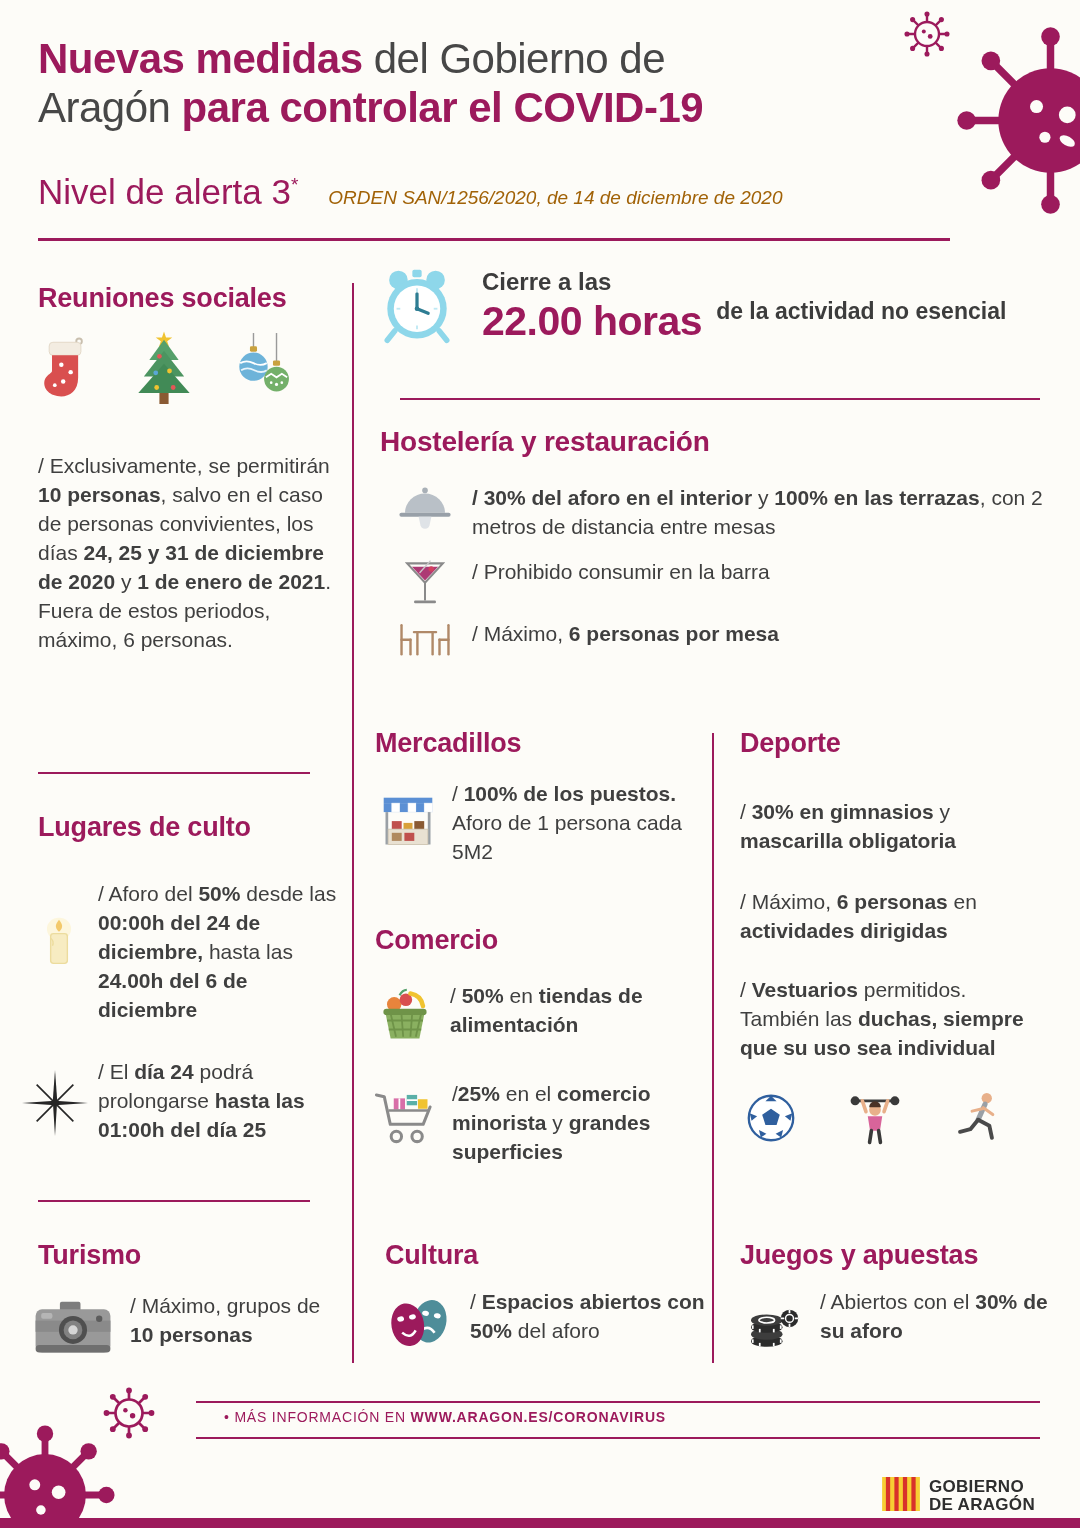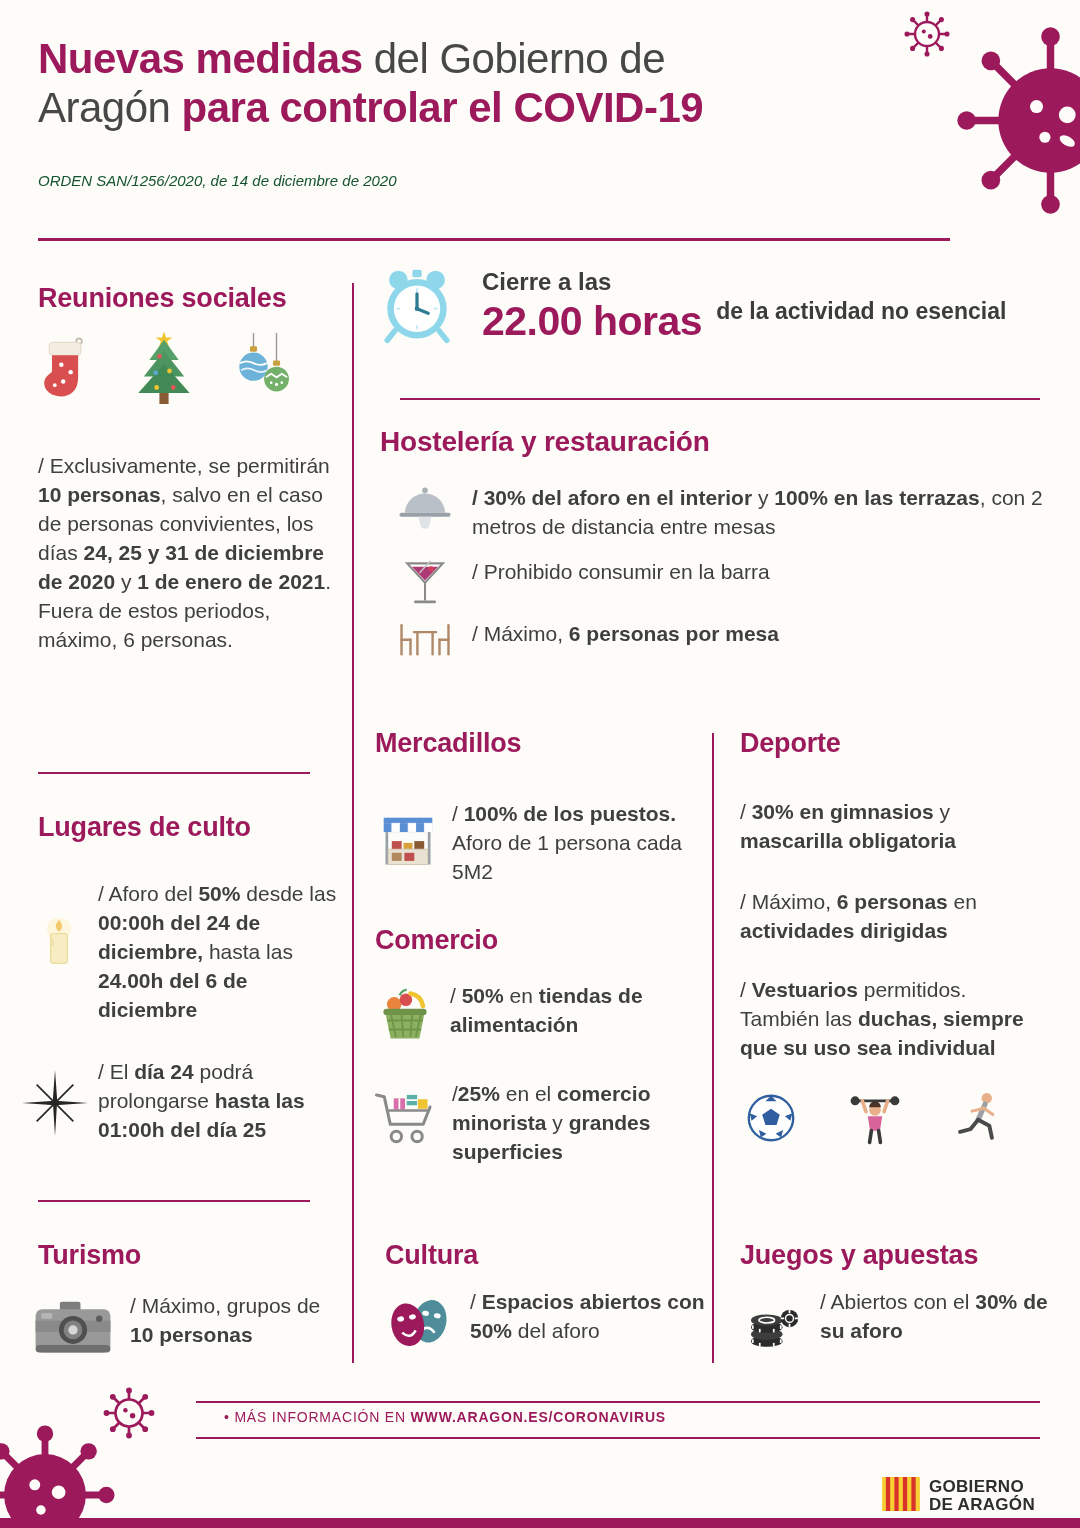--- a/index.html
+++ b/index.html
@@ -18,21 +18,21 @@
   .body-text{font-size:21px;color:var(--text);line-height:1.38;}
   .item{position:absolute;display:flex;align-items:flex-start;}
   .item .icon{flex:0 0 auto;display:flex;justify-content:center;}
   .abs-text{position:absolute;}
 
   
   .title{position:absolute;left:38px;top:34px;width:860px;font-size:42px;line-height:1.17;font-weight:400;color:#474747;letter-spacing:-0.5px;}
   .alert-row{position:absolute;left:38px;top:172px;display:flex;align-items:baseline;gap:30px;}
   .alert-label{font-size:35px;color:var(--accent);}
   .alert-label sup{font-size:19px;}
-  .alert-order{font-size:15px;font-style:italic;color:#14532d;}
+  .alert-order{font-size:19px;font-style:italic;color:#a16207;}
   .header-rule{left:38px;top:238px;width:912px;height:3px;}
   .virus-small-top{position:absolute;left:903px;top:10px;width:48px;height:48px;}
   .virus-large-top{position:absolute;left:948px;top:18px;width:205px;height:205px;}
 
   
   #reuniones-title{left:38px;top:283px;}
   #xmas-icons{position:absolute;left:38px;top:330px;width:258px;display:flex;align-items:flex-end;justify-content:space-between;}
   #reuniones-text{position:absolute;left:38px;top:452px;width:302px;}
   #divider-1{left:38px;top:772px;width:272px;height:2px;}
   #lugares-title{left:38px;top:812px;text-align:center;}
@@ -59,21 +59,21 @@
   #hosteleria-title{left:380px;top:426px;font-size:28px;}
   #host-item-1{left:396px;top:484px;width:652px;gap:18px;}
   #host-item-1 .icon{width:58px;}
   #host-item-2{left:396px;top:558px;width:652px;gap:18px;}
   #host-item-2 .icon{width:58px;}
   #host-item-3{left:396px;top:620px;width:652px;gap:18px;}
   #host-item-3 .icon{width:58px;}
 
   
   #mercadillos-title{left:375px;top:728px;}
-  #mercadillos-item{left:380px;top:780px;width:315px;gap:16px;margin-top:20px;}
+  #mercadillos-item{left:380px;top:780px;width:315px;gap:16px;}
   #mercadillos-item .icon{width:56px;padding-top:14px;}
   #comercio-title{left:375px;top:925px;}
   #comercio-item-1{left:376px;top:982px;width:320px;gap:16px;}
   #comercio-item-1 .icon{width:58px;padding-top:6px;}
   #comercio-item-2{left:372px;top:1080px;width:328px;gap:14px;}
   #comercio-item-2 .icon{width:66px;padding-top:8px;}
 
   
   #deporte-title{left:740px;top:728px;}
   #deporte-item-1{left:740px;top:798px;width:302px;}
@@ -100,20 +100,21 @@
   #bottom-bar{position:absolute;left:0;top:1518px;width:1080px;height:10px;background:var(--accent);}
 </style>
 </head>
 <body>
 
 <div class="page">
 
   <h1 class="title"><span class="accent">Nuevas medidas</span><span class="gray"> del Gobierno de</span><br><span class="gray">Aragón </span><span class="accent">para controlar el COVID-19</span></h1>
 
   <div class="alert-row">
+    <div class="alert-label"><span>Nivel de alerta 3</span><sup>*</sup></div>
     <div class="alert-order">ORDEN SAN/1256/2020, de 14 de diciembre de 2020</div>
   </div>
 
   <div class="rule header-rule"></div>
 
   <span class="virus-small-top">
     <svg viewBox="0 0 60 60" width="48" height="48">
       <g stroke="#9c1a5c" stroke-width="3" stroke-linecap="round">
         <line x1="30" y1="30" x2="30" y2="6"></line>
           <line x1="30" y1="30" x2="47" y2="13"></line>

